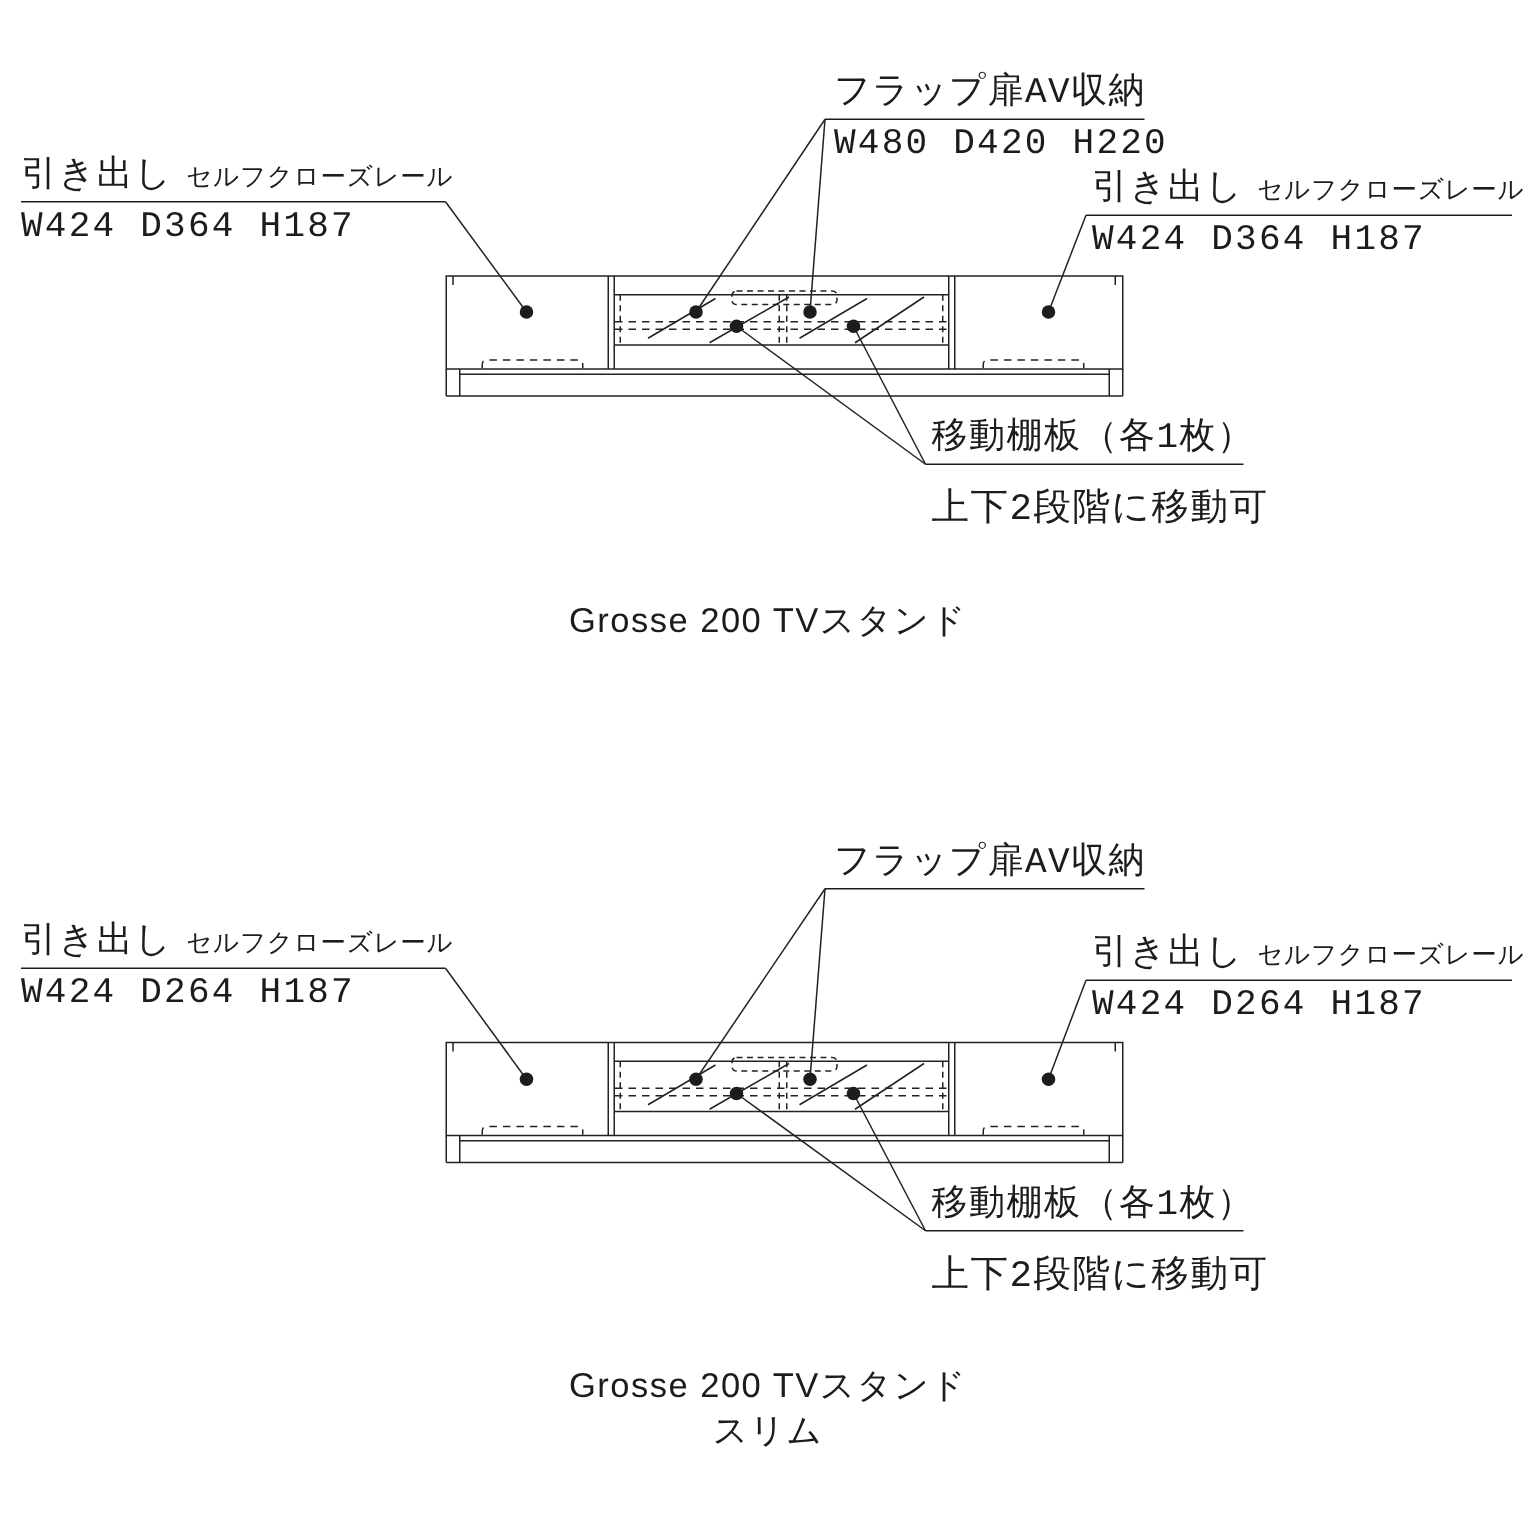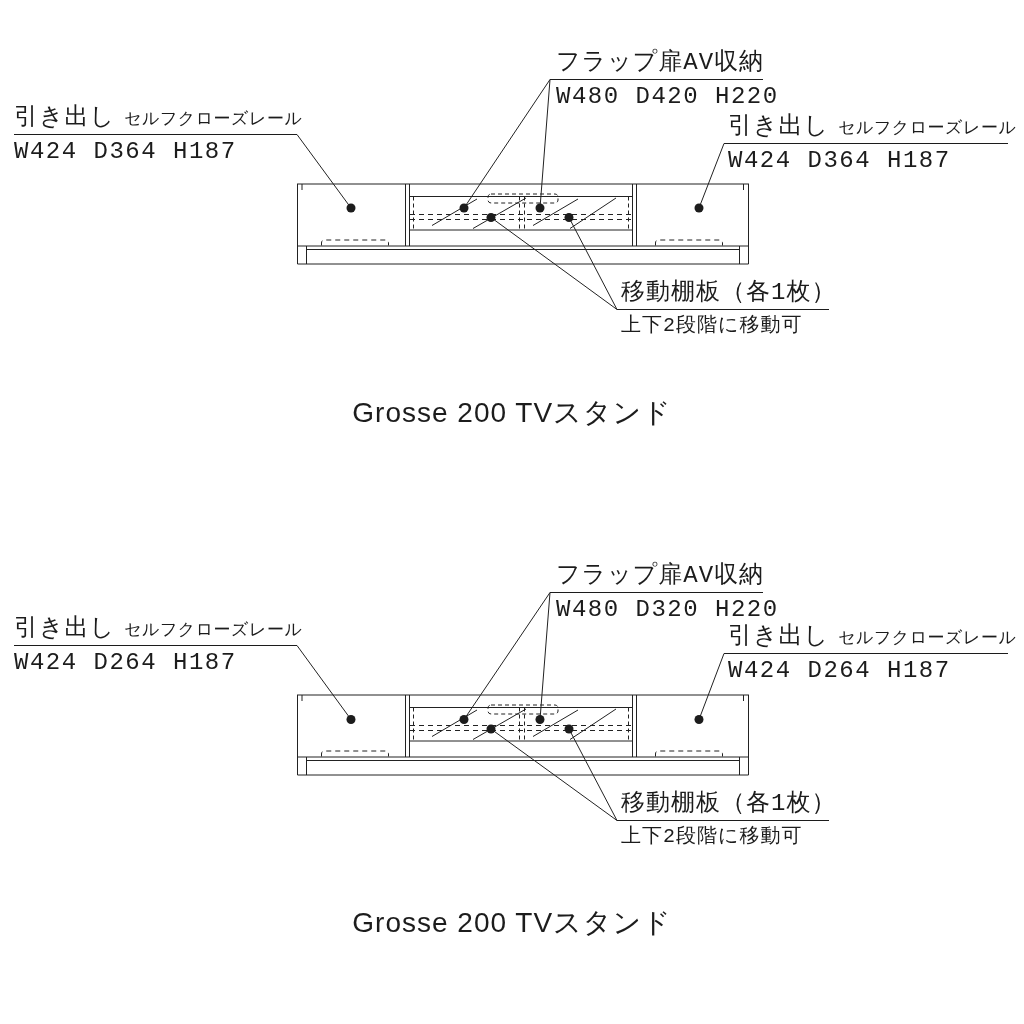--- a/index.html
+++ b/index.html
@@ -10,25 +10,25 @@
   .canvas{position:absolute;inset:0;}
   svg{position:absolute;left:0;top:0;}
   .label{position:absolute;white-space:nowrap;color:#1c1c1c;font-family:Liberation Mono, monospace;}
   .l1{
     display:flex;align-items:baseline;gap:9px;box-sizing:border-box;
     height:30.5px;border-bottom:1.5px solid #1c1c1c;
   }
   .t{font-size:24px;line-height:28px;letter-spacing:1px;}
   .s{font-size:17px;line-height:20px;letter-spacing:0.5px;}
   .l2{margin-top:3px;font-size:24px;line-height:28px;letter-spacing:1.5px;}
-  .l3{margin-top:2px;font-size:20px;line-height:28px;letter-spacing:1px;}
+  .l3{margin-top:16px;font-size:25px;line-height:28px;letter-spacing:1px;}
   .pl4{padding-left:4px;} .pl6{padding-left:6px;}
   .caption{
     position:absolute;left:0;width:1024px;text-align:center;
-    font-size:28px;line-height:30px;letter-spacing:1px;color:#1c1c1c;
+    font-size:23px;line-height:30px;letter-spacing:1px;color:#1c1c1c;
   }
 </style>
 </head>
 <body>
 
 <div class="canvas">
 
   <svg width="1024" height="1024" viewBox="0 0 1024 1024">
     <defs>
       <g id="cabinet" stroke="#222222" stroke-width="1" fill="none">
@@ -148,35 +148,35 @@
       <span class="t">引き出し</span>
       <span class="s">セルフクローズレール</span>
     </div>
     <div class="l2">W424 D264 H187</div>
   </div>
 
   <div class="label" style="left:550px;top:562px;width:213px;">
     <div class="l1 pl6">
       <span class="t">フラップ扉AV収納</span>
     </div>
-    <div class="l2 pl6">W480 D320 H220</div>
   </div>
 
   <div class="label" style="left:724px;top:623px;width:284px;">
     <div class="l1 pl4">
       <span class="t">引き出し</span>
       <span class="s">セルフクローズレール</span>
     </div>
     <div class="l2 pl4">W424 D264 H187</div>
   </div>
 
   <div class="label" style="left:617px;top:790px;width:212px;">
     <div class="l1 pl4">
       <span class="t">移動棚板（各1枚）</span>
     </div>
     <div class="l3 pl4">上下2段階に移動可</div>
   </div>
 
   <div class="caption" style="top:908px;">
     <div>Grosse 200 TVスタンド</div>
+    <div>スリム</div>
   </div>
 
 </div>
 
 </body></html>

